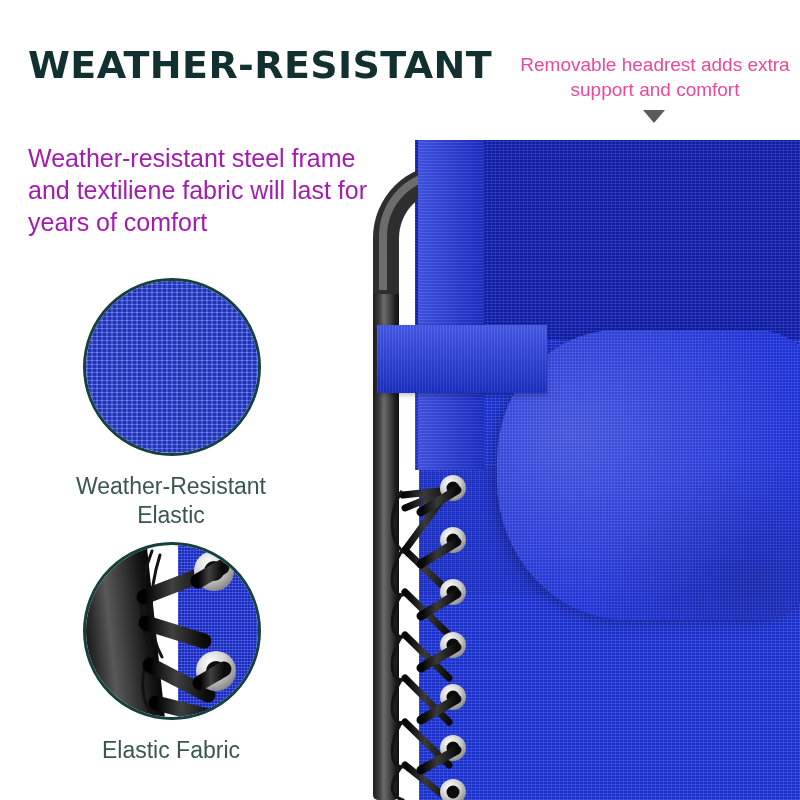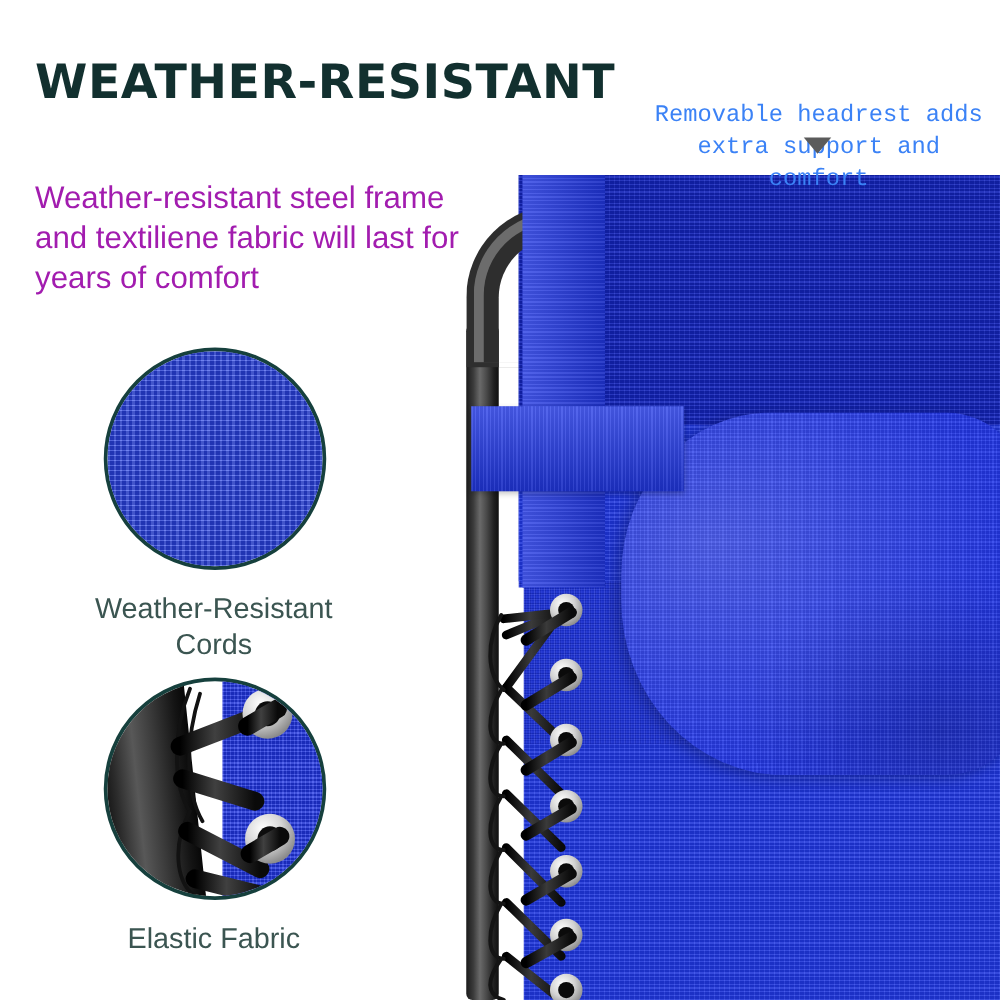--- a/index.html
+++ b/index.html
@@ -225,26 +225,25 @@
     font-weight: normal;
     font-size: 25px;
     line-height: 1.28;
     color: #a21caf;
   }
   #annotation {
     position: absolute;
     left: 520px;
     top: 52px;
     width: 270px;
-    font-family: Liberation Mono, monospace;
+    font-family: Liberation Sans, sans-serif;
     font-size: 19px;
     line-height: 1.33;
-    color: #3b82f6;
+    color: #ec4899;
     text-align: center;
-    margin-top: 28px;
   }
   #annotation-arrow {
     position: absolute;
     left: 643px;
     top: 110px;
     width: 0;
     height: 0;
     border-left: 11px solid transparent;
     border-right: 11px solid transparent;
     border-top: 13px solid #5b5b5b;
@@ -433,21 +432,21 @@
 
   <div id="annotation">Removable headrest adds extra support and comfort</div>
   <div id="annotation-arrow"></div>
 
   <div class="callout" id="callout-fabric">
     <div class="callout-circle">
       <div class="swatch-fabric"></div>
     </div>
     <div class="callout-caption">
       <div>Weather-Resistant</div>
-      <div>Cords</div>
+      <div>Elastic</div>
     </div>
   </div>
 
   <div class="callout" id="callout-cords">
     <div class="callout-circle">
       <div class="cc-fabric"></div>
       <div class="cc-tube"></div>
       <svg class="cc-svg" viewBox="0 0 172 172">
         <defs>
           <linearGradient id="cordg2" x1="0" y1="0" x2="1" y2="0">

